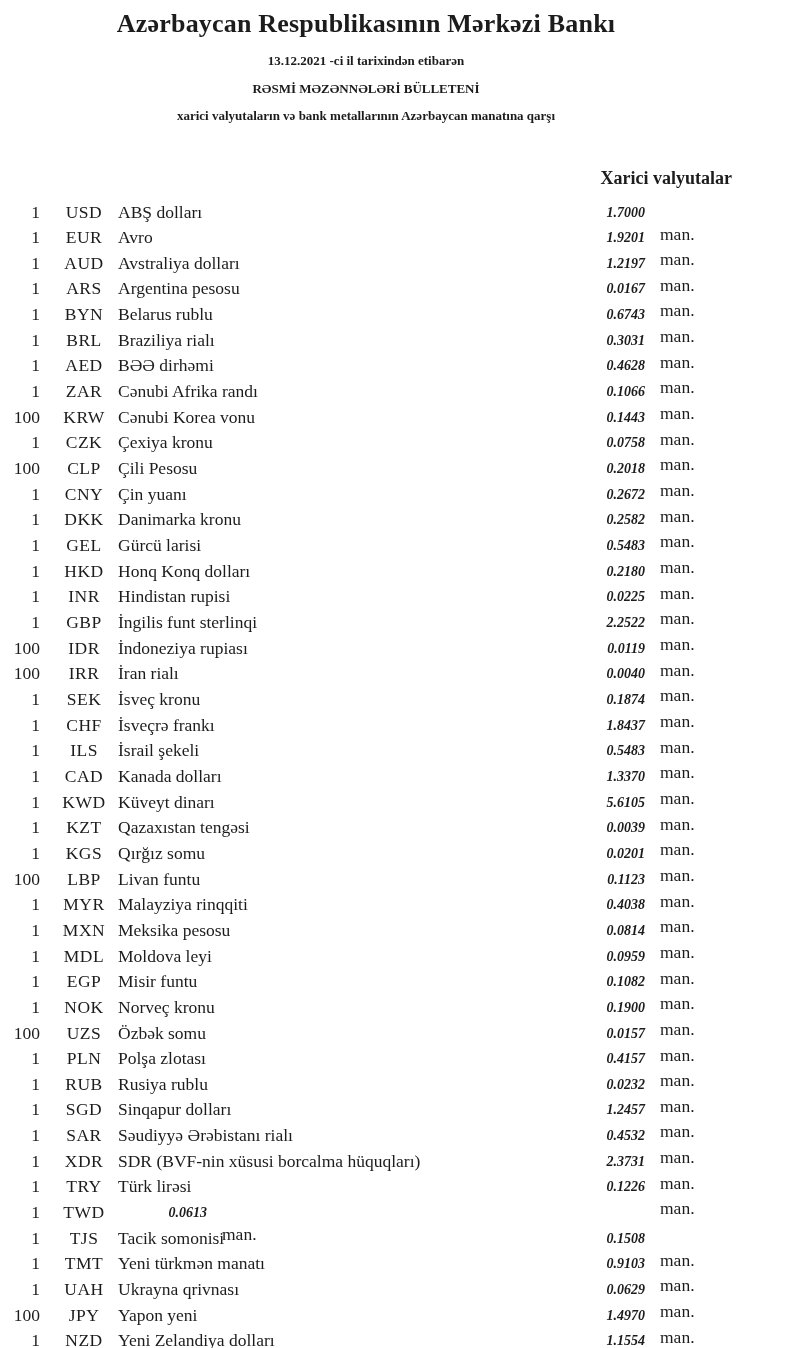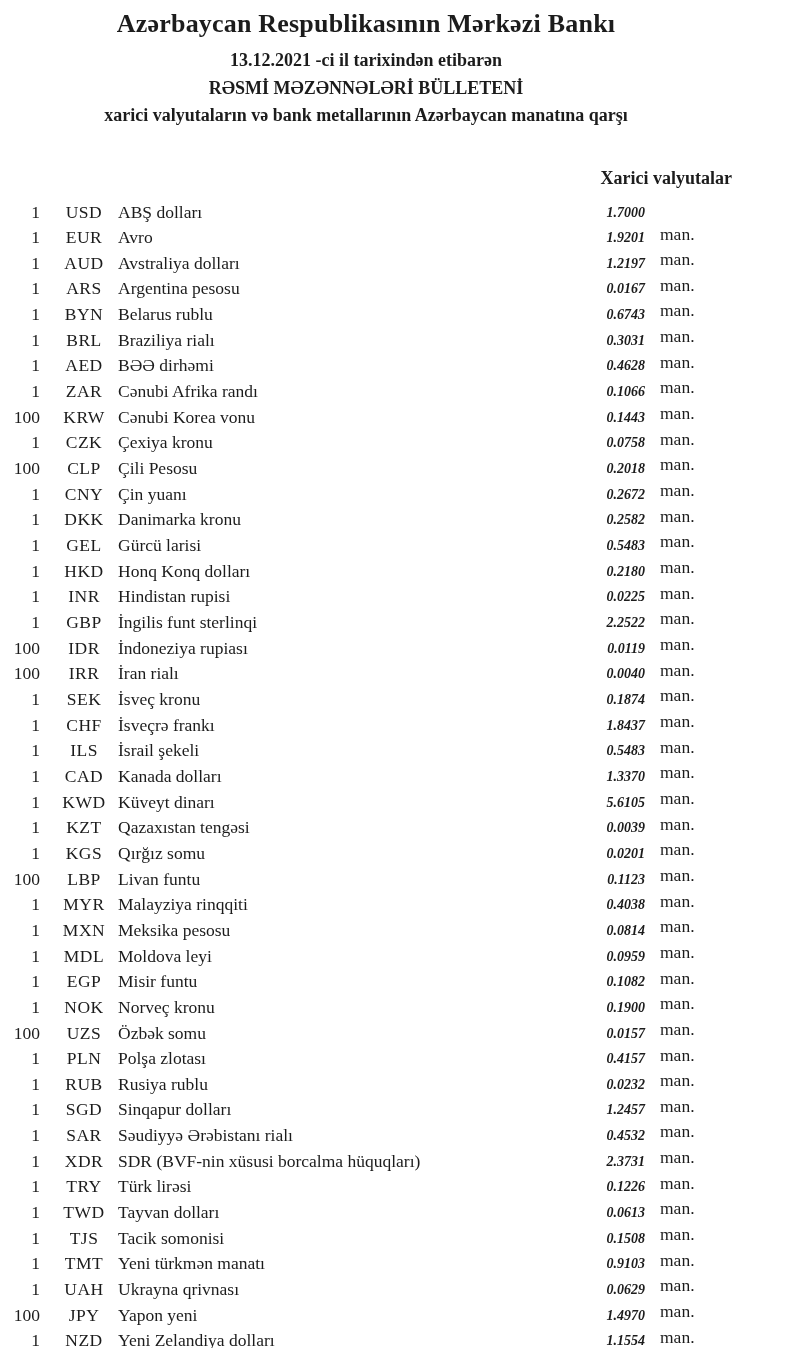--- a/index.html
+++ b/index.html
@@ -22,21 +22,21 @@
     text-align: center;
     padding-top: 9px;
   }
   .title {
     font-size: 26px;
     font-weight: bold;
     line-height: 30px;
     letter-spacing: 0.2px;
   }
   .hline {
-    font-size: 18px;
+    font-size: 13px;
     font-weight: bold;
     line-height: 27.5px;
   }
   .hline.first {
     margin-top: 8px;
   }
   .section-title {
     text-align: right;
     font-size: 18px;
     font-weight: bold;
@@ -408,21 +408,20 @@
       <span class="qty">1</span>
       <span class="code">TRY</span>
       <span class="name">Türk lirəsi</span>
       <span class="rate">0.1226</span>
       <span class="unit">man.</span>
     </div>
 
     <div class="row">
       <span class="qty">1</span>
       <span class="code">TWD</span>
-      <span class="name">Tayvan dolları</span>
       <span class="rate">0.0613</span>
       <span class="unit">man.</span>
     </div>
 
     <div class="row">
       <span class="qty">1</span>
       <span class="code">TJS</span>
       <span class="name">Tacik somonisi</span>
       <span class="rate">0.1508</span>
       <span class="unit">man.</span>

